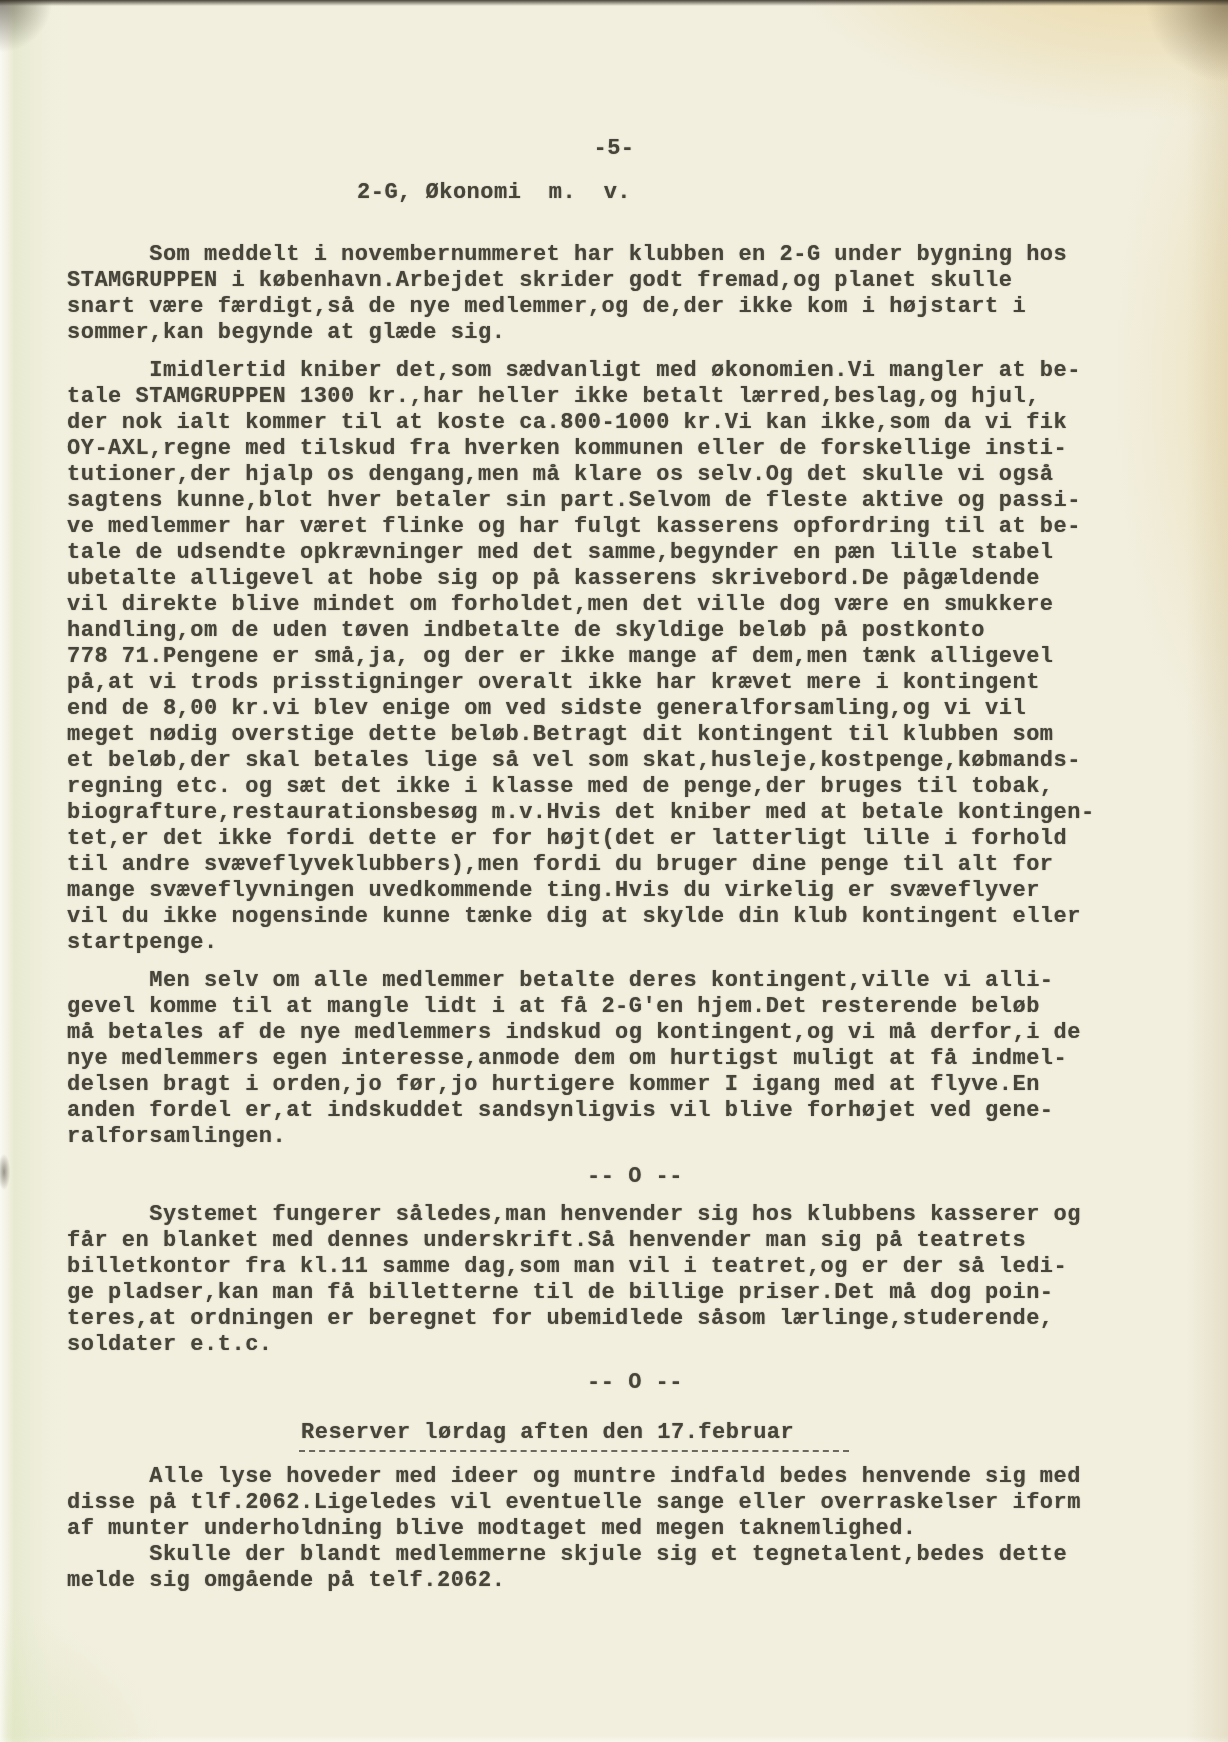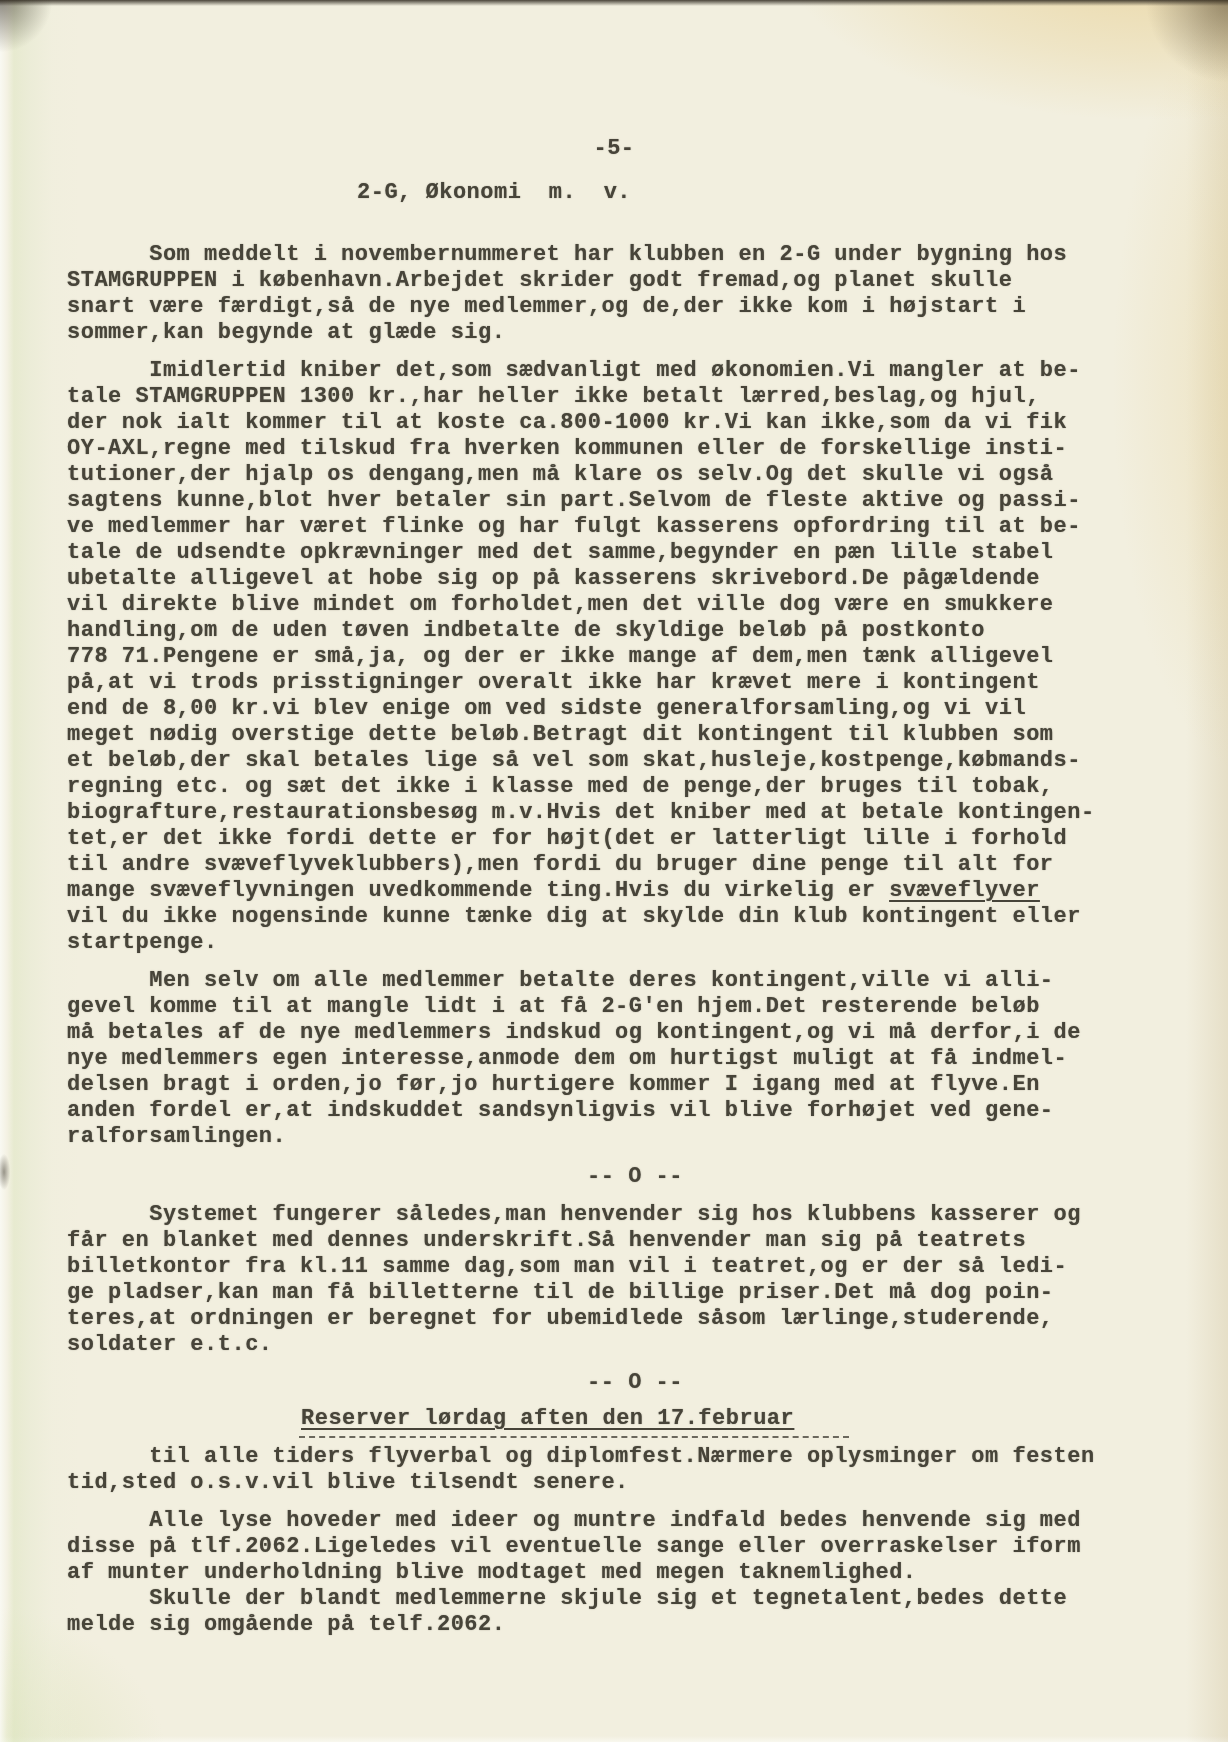--- a/index.html
+++ b/index.html
@@ -66,23 +66,22 @@
     position: relative;
     left: 50px;
     white-space: pre;
   }
   .divider.d2 { margin-top: 6px; }
   .h2 {
     margin-top: 38px;
     margin-left: 246px;
     white-space: pre;
   }
-  .h2u { margin-top: 10px; }
+  .h2u { margin-top: 24px; }
   .underline {
-    text-decoration: underline;
     text-underline-offset: 4px;
     text-decoration-thickness: 2px;
   }
   .underline.dashed {
     display: inline-block;
     padding: 0 55px 4px 2px;
     margin-left: -2px;
     border-bottom: 2px dashed rgba(62,59,50,0.75);
   }
   .footer-tak {
@@ -139,22 +138,20 @@
     <div class="tw para">      Systemet fungerer således,man henvender sig hos klubbens kasserer og
 får en blanket med dennes underskrift.Så henvender man sig på teatrets
 billetkontor fra kl.11 samme dag,som man vil i teatret,og er der så ledi-
 ge pladser,kan man få billetterne til de billige priser.Det må dog poin-
 teres,at ordningen er beregnet for ubemidlede såsom lærlinge,studerende,
 soldater e.t.c.</div>
 
     <div class="tw divider d2">-- O --</div>
 
     <div class="tw h2 h2u"><span class="underline dashed">Reserver lørdag aften den 17.februar</span></div>
-    <div class="tw para mt6">      til alle tiders flyverbal og diplomfest.Nærmere oplysminger om festen
-tid,sted o.s.v.vil blive tilsendt senere.</div>
     <div class="tw para">      Alle lyse hoveder med ideer og muntre indfald bedes henvende sig med
 disse på tlf.2062.Ligeledes vil eventuelle sange eller overraskelser iform
 af munter underholdning blive modtaget med megen taknemlighed.
       Skulle der blandt medlemmerne skjule sig et tegnetalent,bedes dette
 melde sig omgående på telf.2062.</div>
   </div>
 
   <div class="tw footer-tak">=TAK=</div>
 </div>
 

